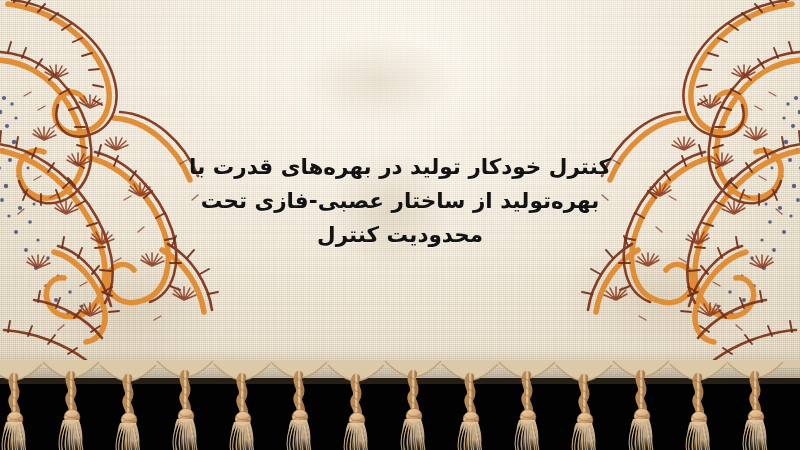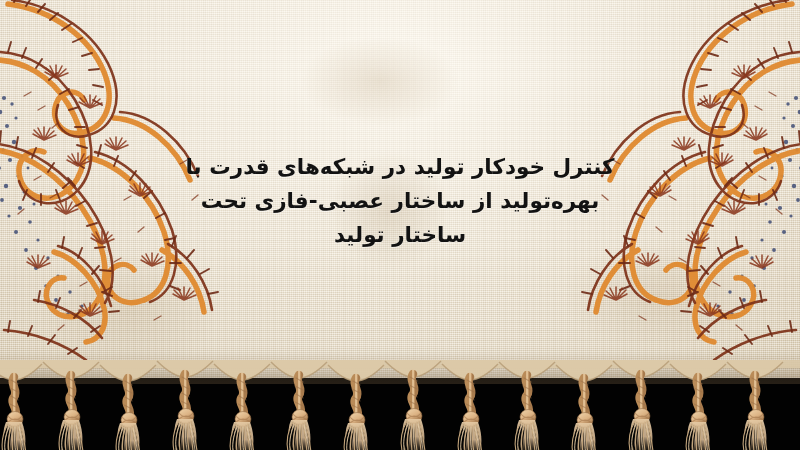--- a/index.html
+++ b/index.html
@@ -395,18 +395,18 @@
       <use href="#tassel" x="470" y="4"></use>
       <use href="#tassel" x="527" y="2"></use>
       <use href="#tassel" x="584" y="5"></use>
       <use href="#tassel" x="641" y="1"></use>
       <use href="#tassel" x="698" y="4"></use>
       <use href="#tassel" x="755" y="2"></use>
     </g>
   </svg>
 
   <div class="title-block">
-    <div class="title-line">کنترل خودکار تولید در شبکه‌های قدرت با</div>
+    <div class="title-line">کنترل خودکار تولید در بهره‌های قدرت با</div>
     <div class="title-line">بهره‌تولید از ساختار عصبی-فازی تحت</div>
-    <div class="title-line">ساختار تولید</div>
+    <div class="title-line">محدودیت کنترل</div>
   </div>
 
 </div>
 
 </body></html>

